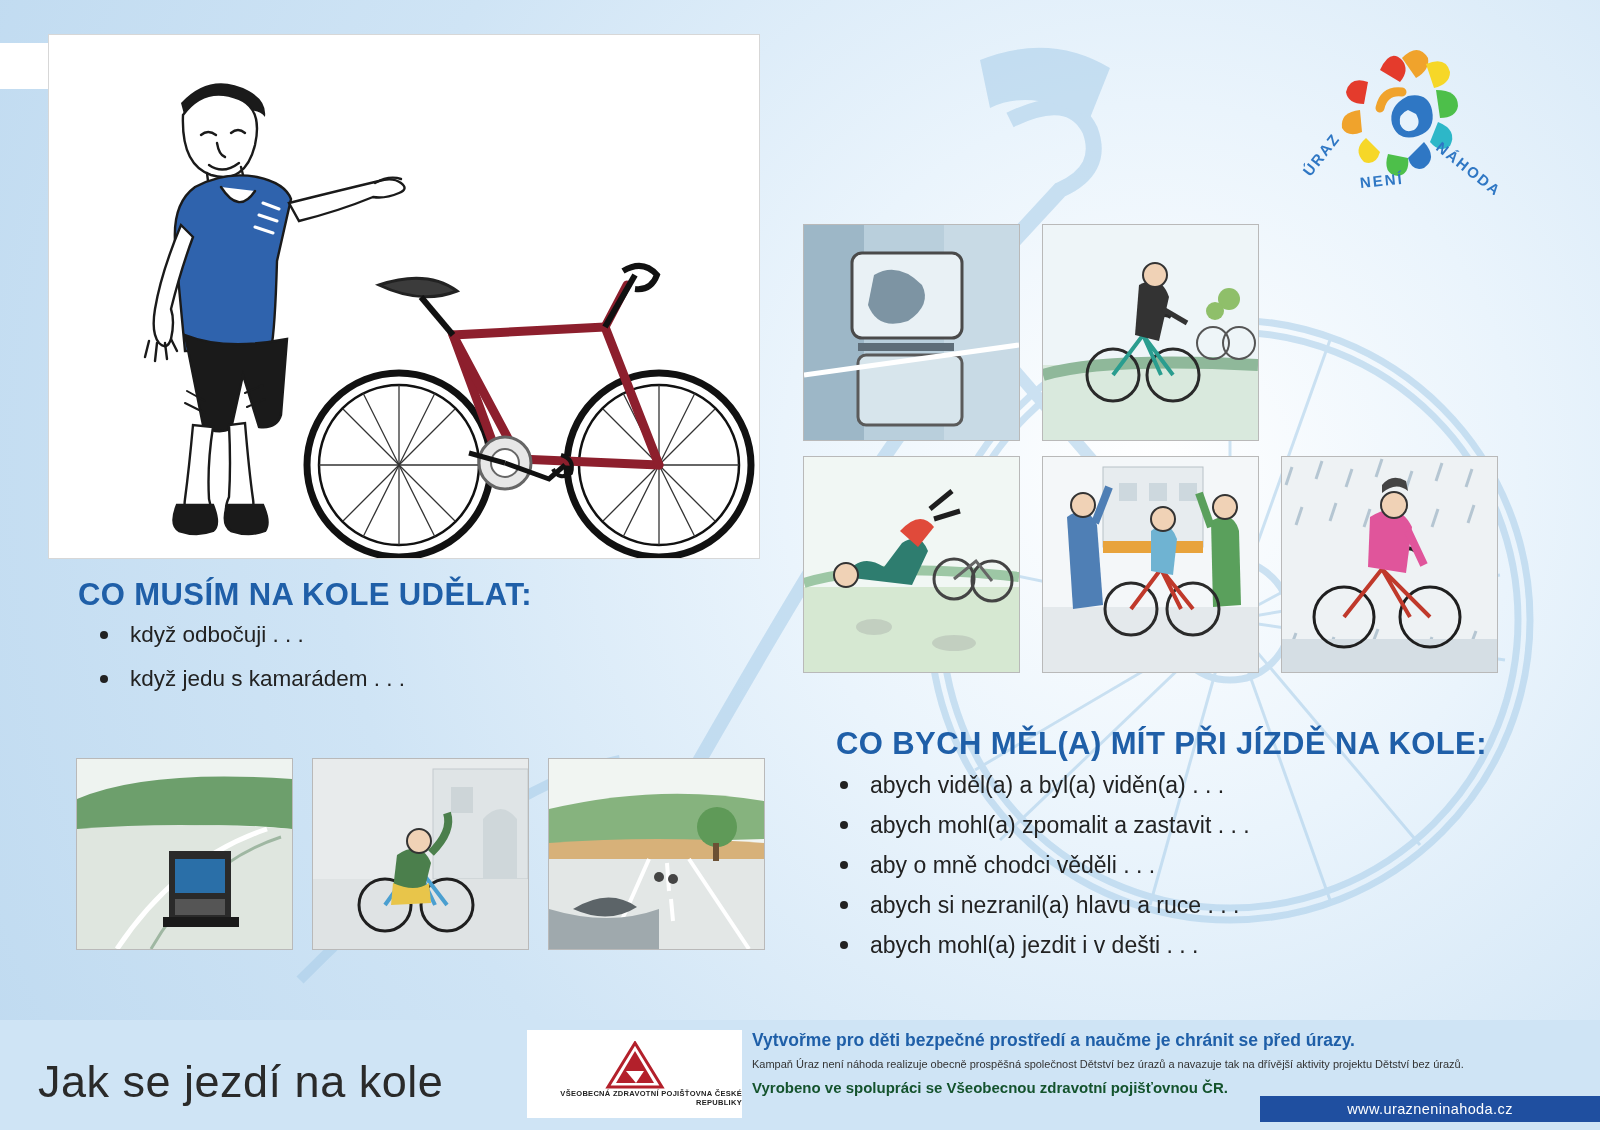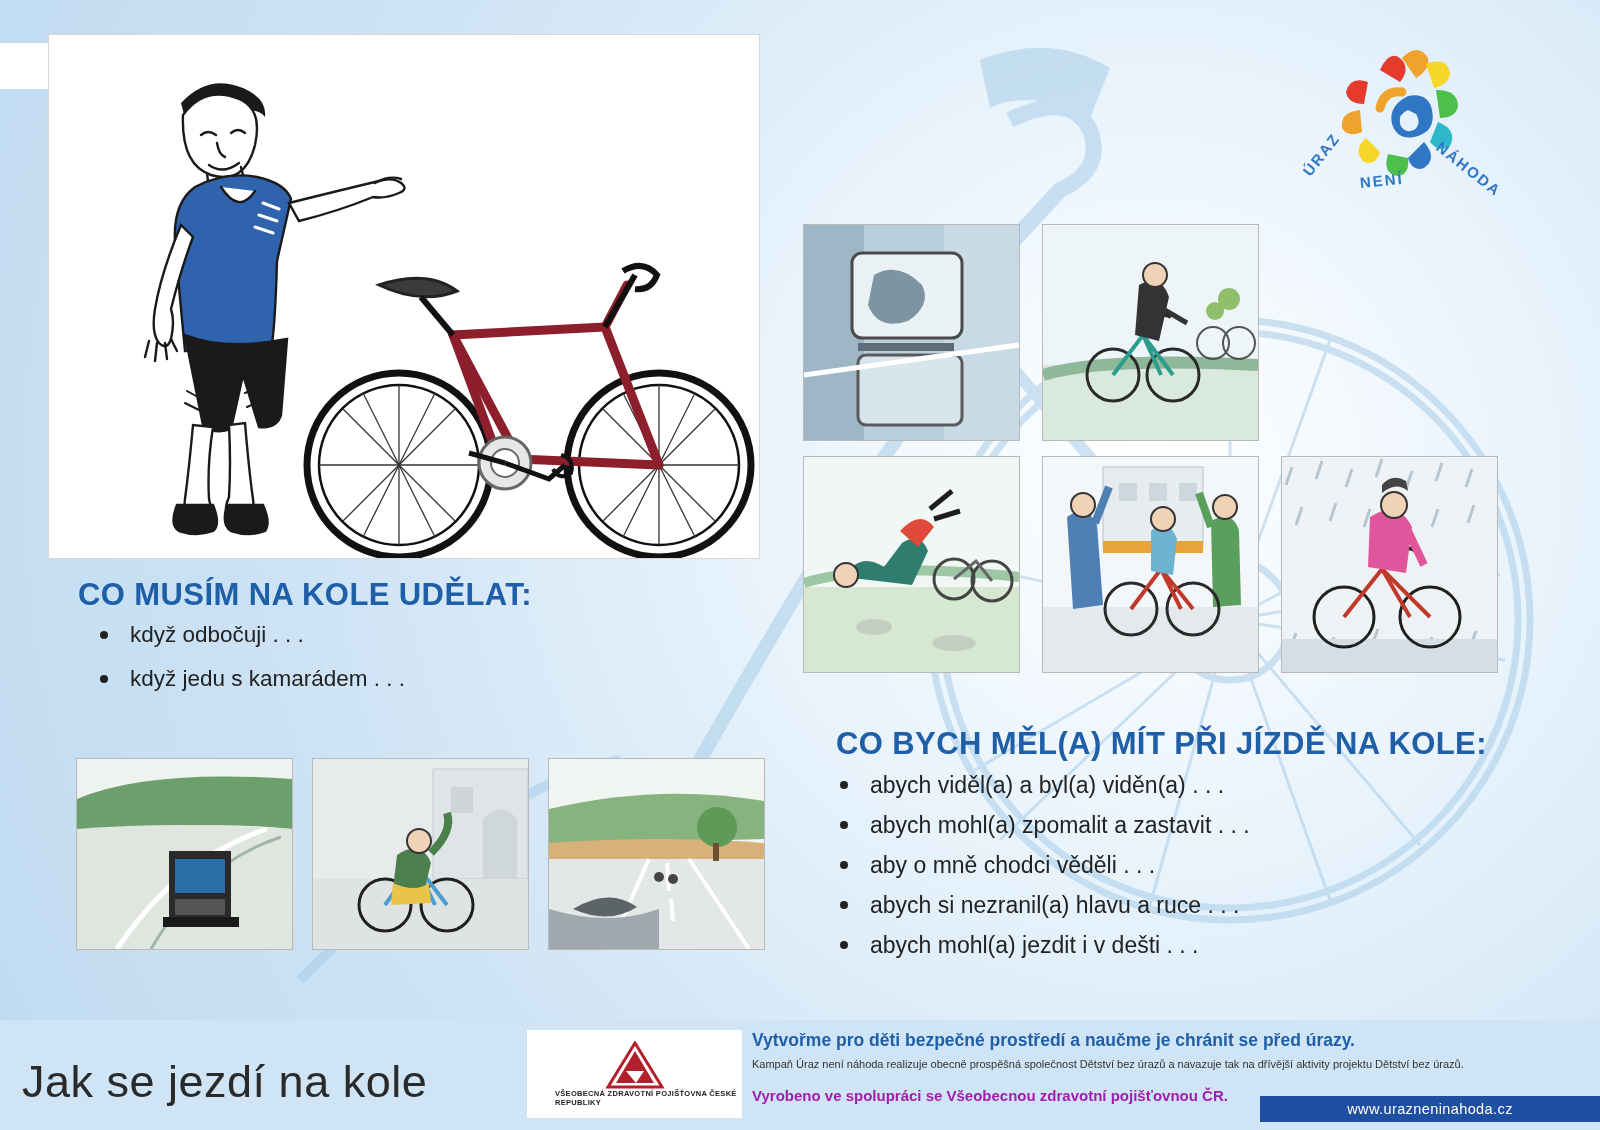--- a/index.html
+++ b/index.html
@@ -53,32 +53,32 @@
   .thumb{position:absolute;background:#fff;border:1px solid #b9b9b9;overflow:hidden;}
   .thumb svg{display:block;width:100%;height:100%;}
   
   .logo{position:absolute;right:86px;top:30px;width:230px;height:165px;}
   
   .bottom-bar{
     position:absolute;left:0;bottom:0;width:1600px;height:110px;
     background:#cfe4f5;
   }
   .bottom-title{
-    position:absolute;left:22px;bottom:22px;
+    position:absolute;left:38px;bottom:22px;
     font-size:45px;color:#2a2a2a;font-weight:400;letter-spacing:.5px;margin-top:36px;
   }
   .vzp-box{
     position:absolute;left:527px;bottom:12px;width:215px;height:88px;background:#fff;
     display:flex;flex-direction:column;align-items:center;justify-content:center;
   }
-  .vzp-caption{font-size:7.5px;font-weight:bold;color:#222;text-align:left;line-height:1.25;letter-spacing:.3px;padding-left:28px;}
+  .vzp-caption{font-size:7.5px;font-weight:bold;color:#222;text-align:right;line-height:1.25;letter-spacing:.3px;padding-left:28px;}
   .promo{position:absolute;left:752px;bottom:12px;width:820px;height:88px;}
   .promo .l1{font-size:17.5px;font-weight:bold;color:#1f5fa8;line-height:1.25;}
   .promo .l2{font-size:11px;color:#333;margin-top:5px;line-height:1.3;}
-  .promo .l3{font-size:15px;font-weight:bold;color:#a21caf;margin-top:16px;}
+  .promo .l3{font-size:15px;font-weight:bold;color:#14532d;margin-top:8px;}
   .url-blue{
     position:absolute;right:0;bottom:8px;width:340px;height:26px;background:#1f4fa0;
     display:flex;align-items:center;justify-content:center;
   }
   .url-blue span{color:#fff;font-size:14.5px;font-weight:normal;letter-spacing:.4px;}
 </style>
 </head>
 <body>
 
 <div class="bg-wrap">

